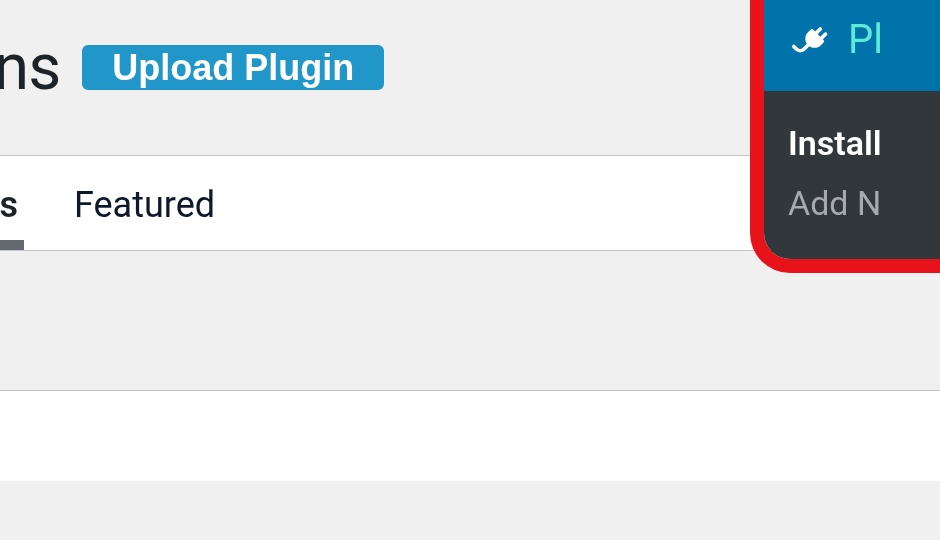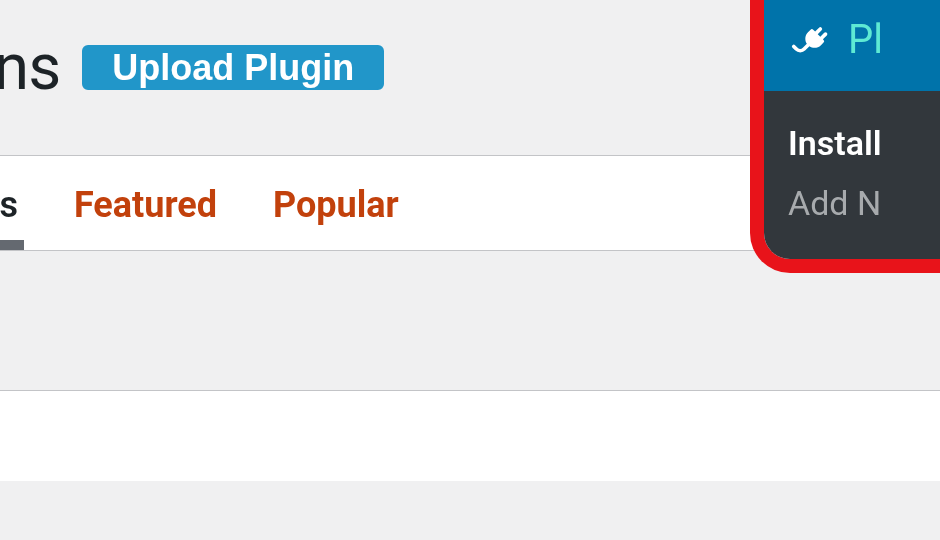--- a/index.html
+++ b/index.html
@@ -52,22 +52,22 @@
     }
     .tabs {
       display: flex;
       align-items: flex-end;
       gap: 56px;
       padding: 28px 0 0 0;
       margin-left: -80px;
     }
     .tab {
       font-size: 36px;
-      font-weight: 700;
-      color: #c2410c;
+      font-weight: 400;
+      color: #0f172a;
       padding-bottom: 24px;
       cursor: pointer;
       position: relative;
     }
     .tab.active {
       color: #1d2327;
       font-weight: 600;
     }
     .tab.active::after {
       content: "";
@@ -142,21 +142,20 @@
 <div class="main-content">
   <div class="page-header">
     <h1 class="page-title">ugins</h1>
     <button class="upload-btn">Upload Plugin</button>
   </div>
 
   <div class="tabs-wrap">
     <div class="tabs">
       <div class="tab active">esults</div>
       <div class="tab">Featured</div>
-      <div class="tab">Popular</div>
     </div>
   </div>
 
   <div class="below-tabs"></div>
   <div class="below-white"></div>
 </div>
 
 <div class="callout">
   <div class="callout-header">
     <svg class="plug-icon" viewBox="0 0 24 24" fill="#fff">

